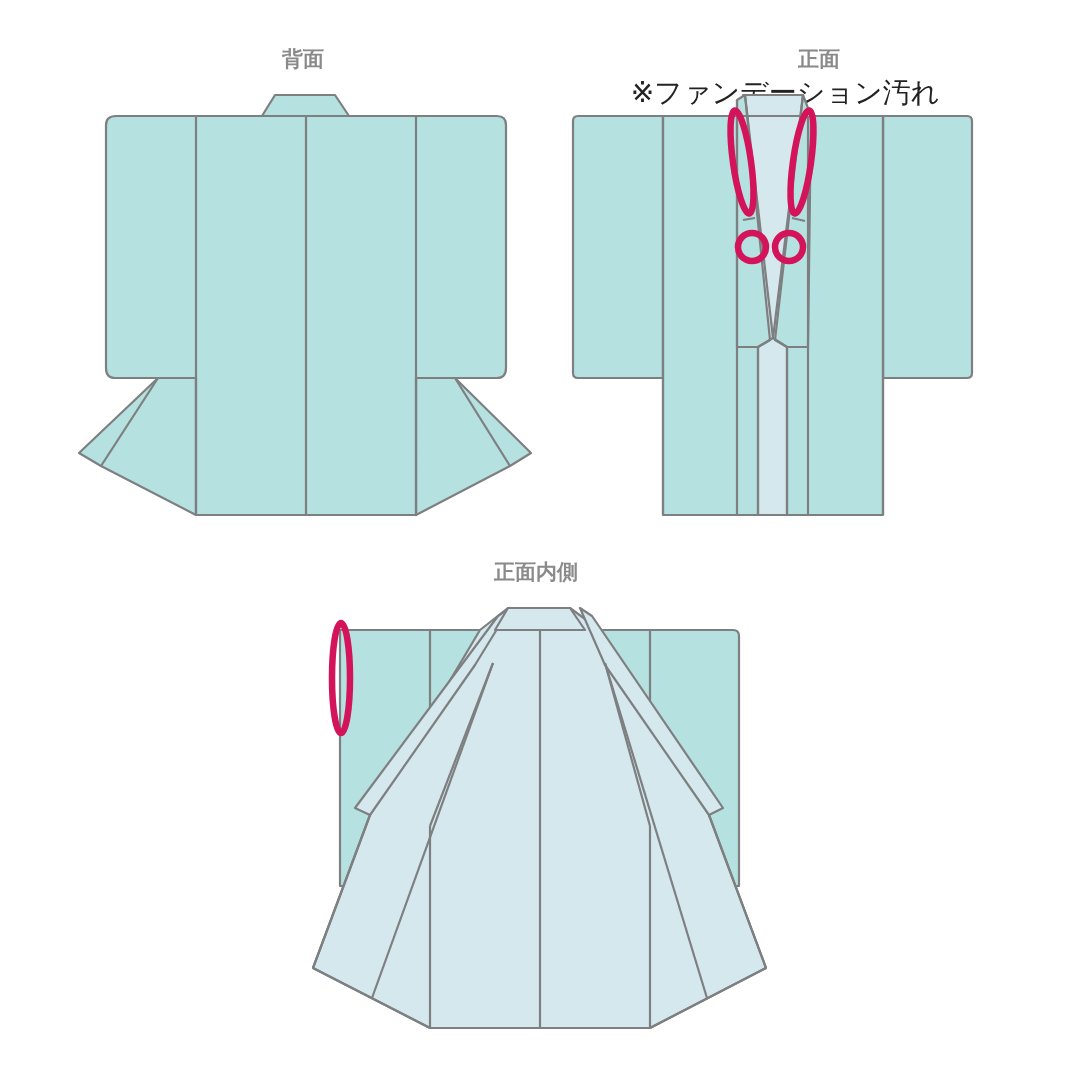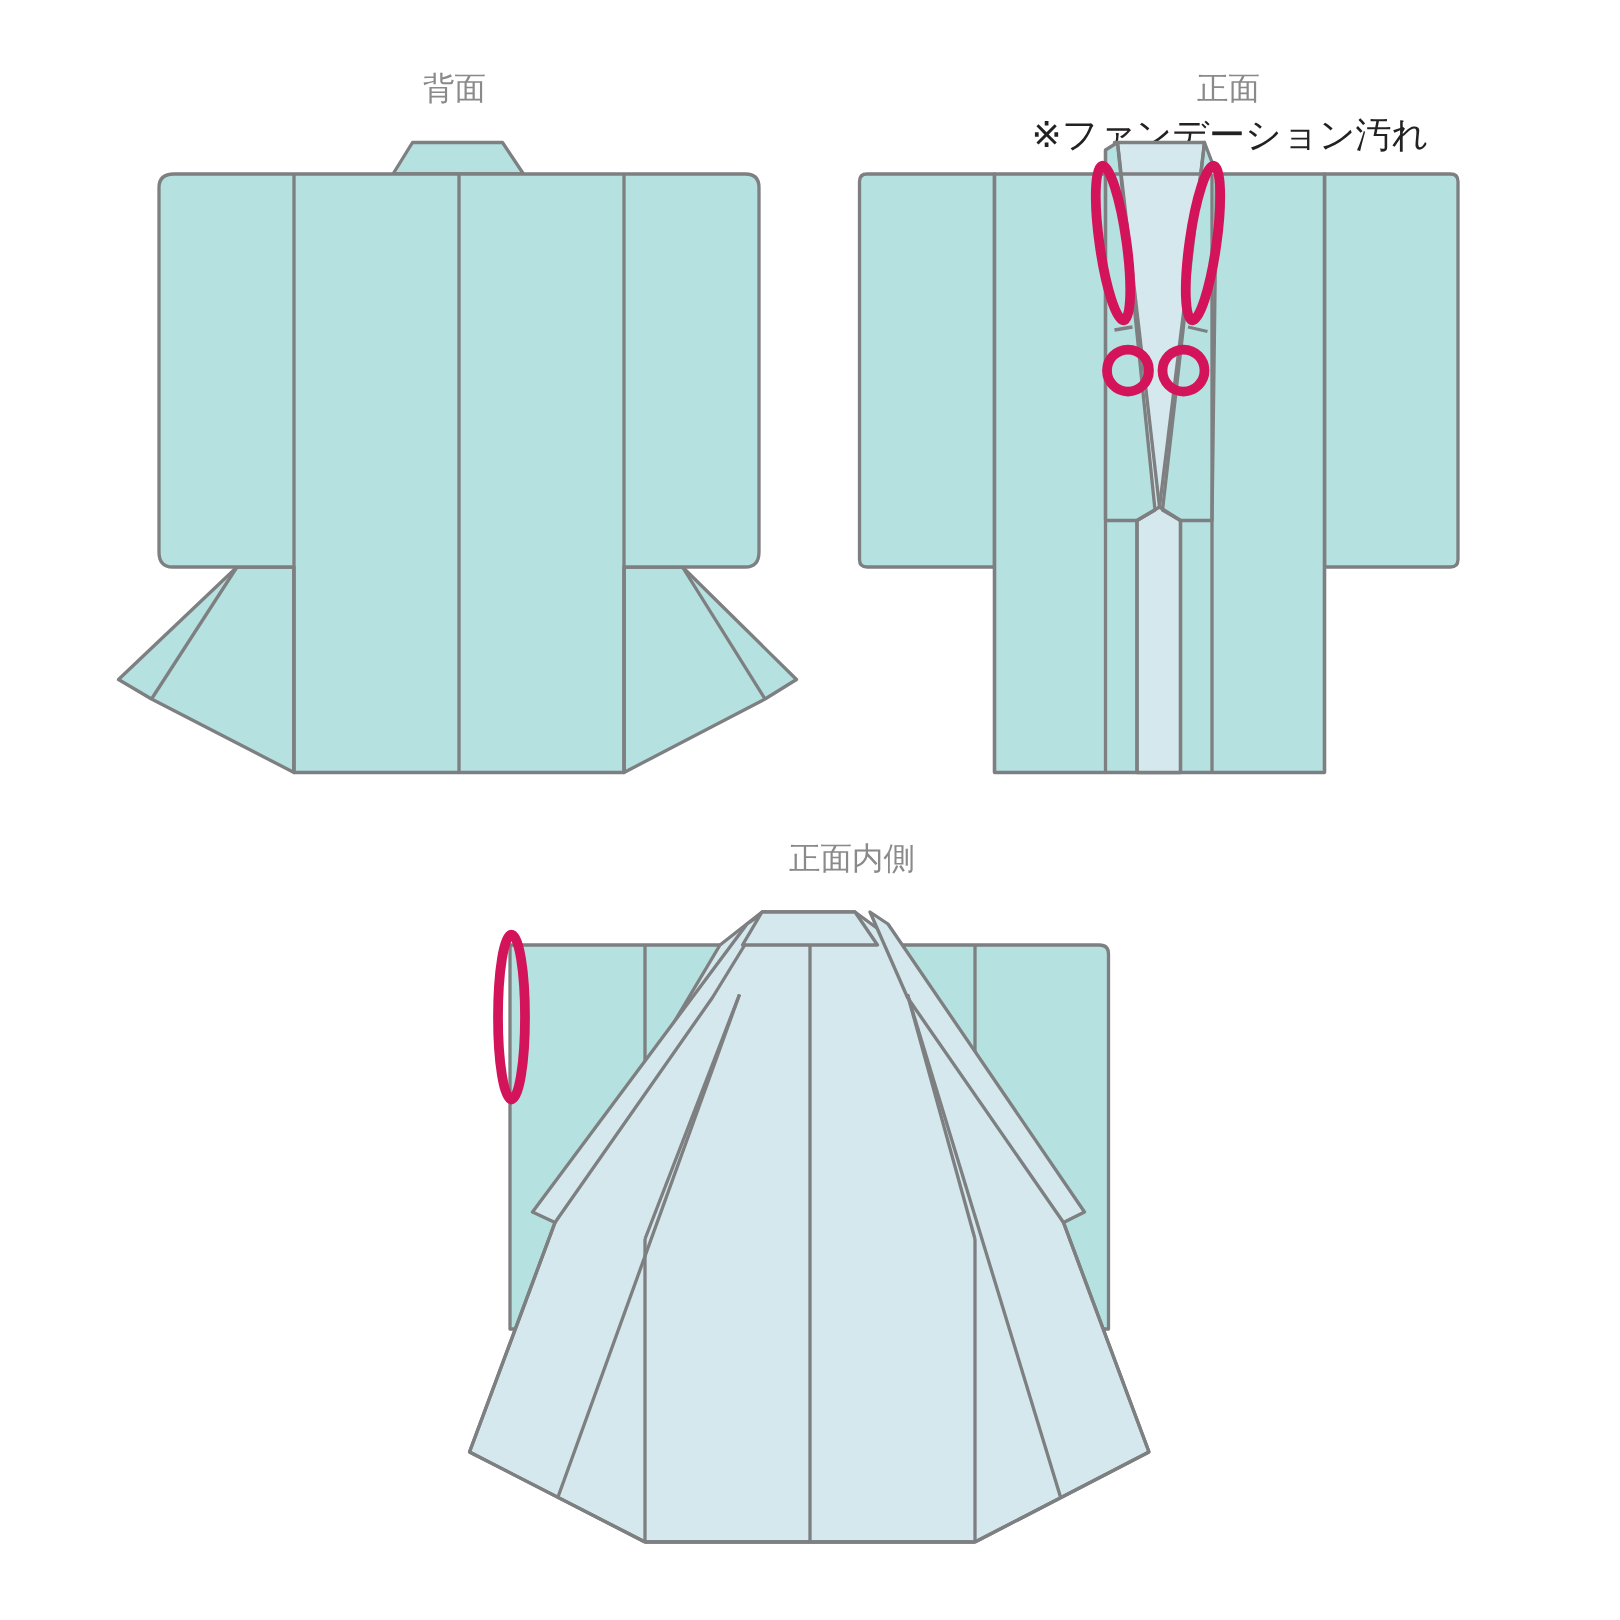--- a/index.html
+++ b/index.html
@@ -9,55 +9,54 @@
     }
     body {
       width: 1080px;
       height: 1080px;
       position: relative;
       overflow: hidden;
       font-family: "DejaVu Sans", sans-serif;
     }
     .label {
       position: absolute;
-      font-weight: normal;
+      font-weight: bold;
       color: #8a8a8a;
       font-size: 21px;
       text-align: center;
       white-space: nowrap;
       transform: translateX(-50%);
       font-family: "DejaVu Sans", sans-serif;
     }
     .note {
       position: absolute;
       color: #222222;
-      font-size: 24px;
+      font-size: 28px;
       white-space: nowrap;
       transform: translateX(-50%);
       font-family: "DejaVu Sans", sans-serif;
-      margin-left: 35px;
     }
     svg.diagram {
       position: absolute;
       left: 0;
       top: 0;
     }
     .fab { fill: #b5e1e0; }
     .lin { fill: #d5e8ee; }
     .ln { stroke: #7d7f80; stroke-width: 2.2; fill: none; stroke-linejoin: round; }
     .sh { stroke: #7d7f80; stroke-width: 2.2; stroke-linejoin: round; }
     .mark { fill: none; stroke-width: 6.5; }
   </style>
 </head>
 <body>
 
 <div class="label" style="left:303px; top:45px;">背面</div>
 <div class="label" style="left:819px; top:45px;">正面</div>
 <div class="note" style="left:785px; top:74px;">※ファンデーション汚れ</div>
-<div class="label" style="left:568px; top:558px;">正面内側</div>
+<div class="label" style="left:536px; top:558px;">正面内側</div>
 
 <svg class="diagram" width="1080" height="1080" viewBox="0 0 1080 1080">
 
   <g>
 
     <polygon class="fab sh" points="262,116 275,95 335,95 349,116"></polygon>
 
     <polygon class="fab sh" points="158,378 196,378 196,515 101,466 79,453"></polygon>
     <line class="ln" x1="101" y1="466" x2="158" y2="378"></line>
     <polygon class="fab sh" points="416,378 455,378 531,453 510,466 416,515"></polygon>

